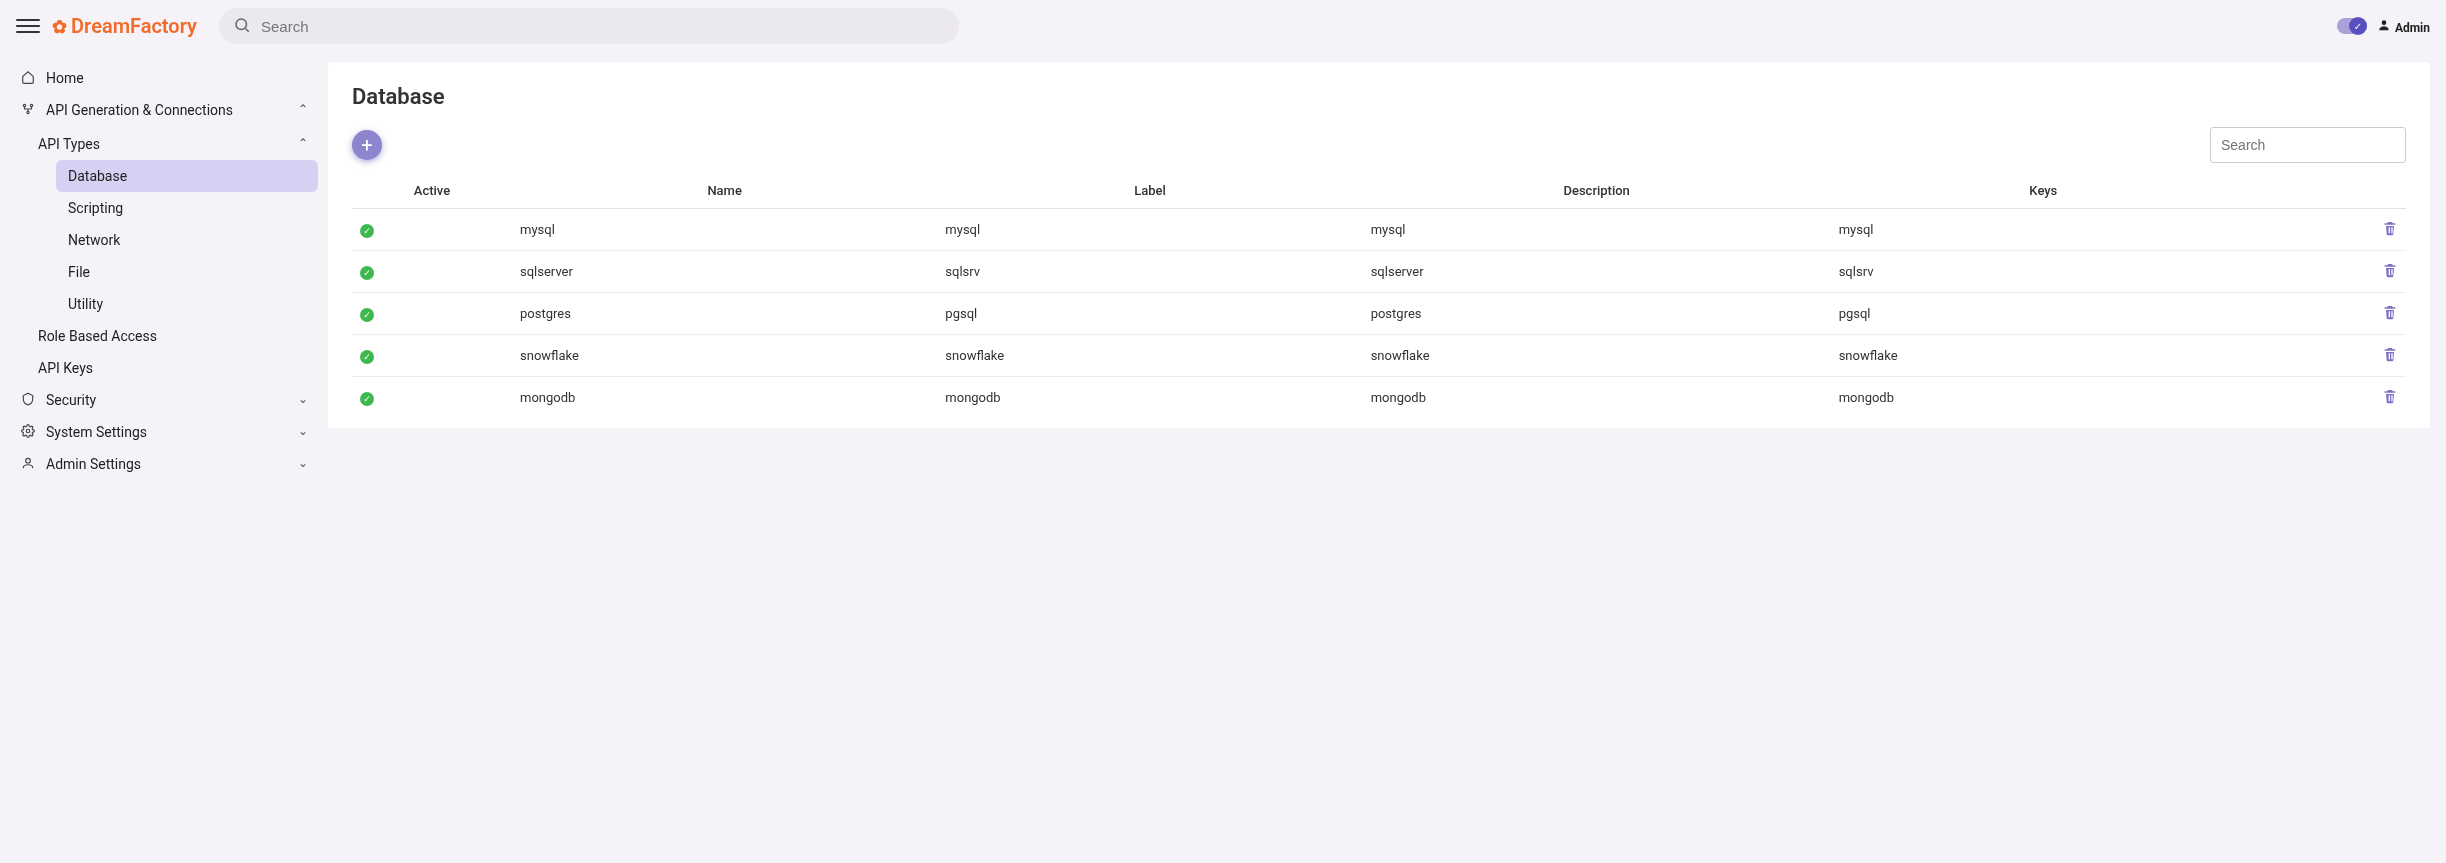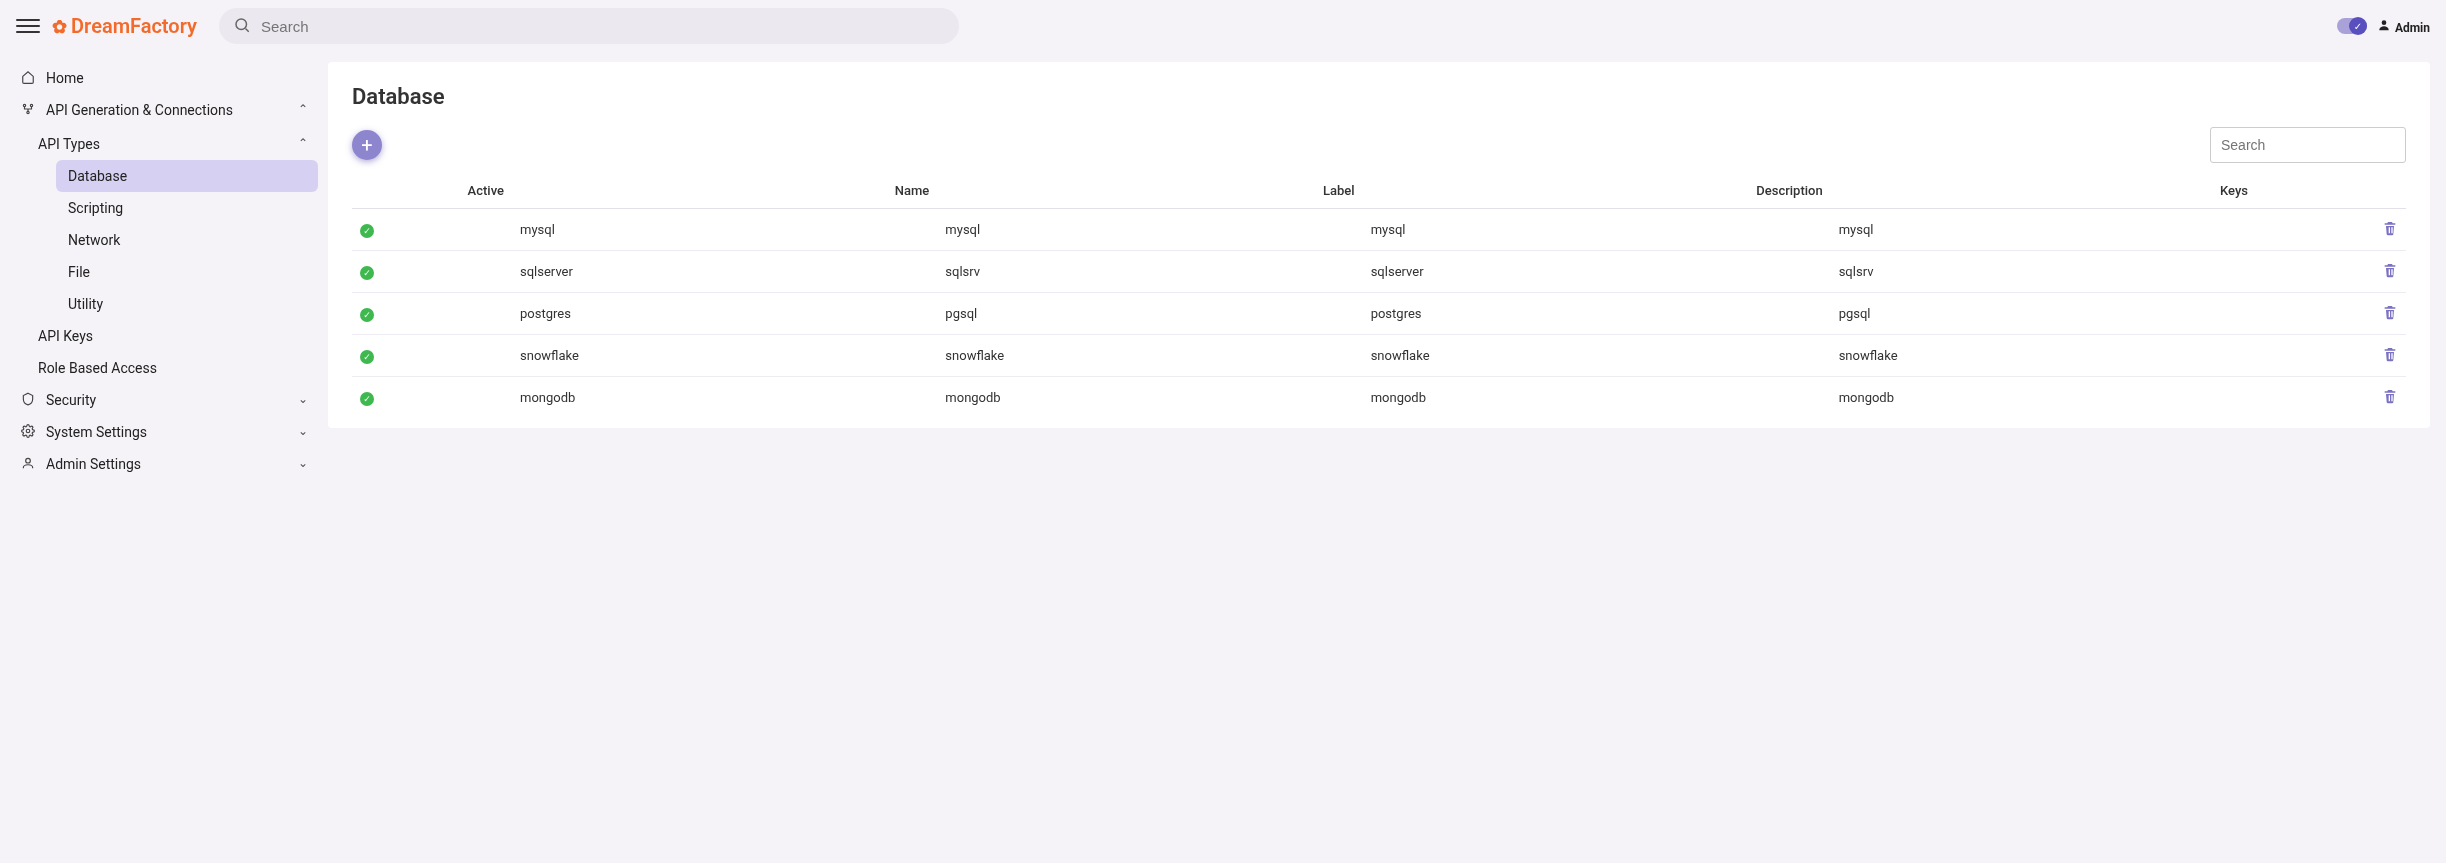--- a/index.html
+++ b/index.html
@@ -99,21 +99,21 @@
   }
   .table-search {
     margin-left:auto;
     height:36px; width:196px;
     border:1px solid #ccc; border-radius:3px;
     padding:0 10px; font-size:14px;
     outline:none;
   }
   table { width:100%; border-collapse:collapse; margin-top:4px; }
   th {
-    text-align:right; font-weight:500; font-size:13px; color:#333;
+    text-align:center; font-weight:500; font-size:13px; color:#333;
     padding:10px 8px; border-bottom:1px solid #e3e0e8;
   }
   td {
     padding:10px 8px; border-bottom:1px solid #eeecf2;
     font-size:13px; color:#333;
   }
   tr:last-child td { border-bottom:none; }
   .col-active { width:160px; }
   .col-actions { width:150px; text-align:right; }
   .status-dot {
@@ -208,24 +208,24 @@
           </div>
           <div class="nav-subitem">
             <span>File</span>
           </div>
           <div class="nav-subitem">
             <span>Utility</span>
           </div>
         </div>
 
       <div class="nav-item">
-        <span>API Keys</span>
+        <span>Role Based Access</span>
       </div>
       <div class="nav-item">
-        <span>Role Based Access</span>
+        <span>API Keys</span>
       </div>
     </div>
 
     <div class="nav-item">
       <span class="nav-icon">
         <svg width="14" height="14" viewBox="0 0 24 24" fill="none" stroke="currentColor" stroke-width="2">
             <path d="M12 2l8 4v6c0 5-3.5 9-8 10-4.5-1-8-5-8-10V6z"></path>
           </svg>
       </span>
       <span>Security</span>

